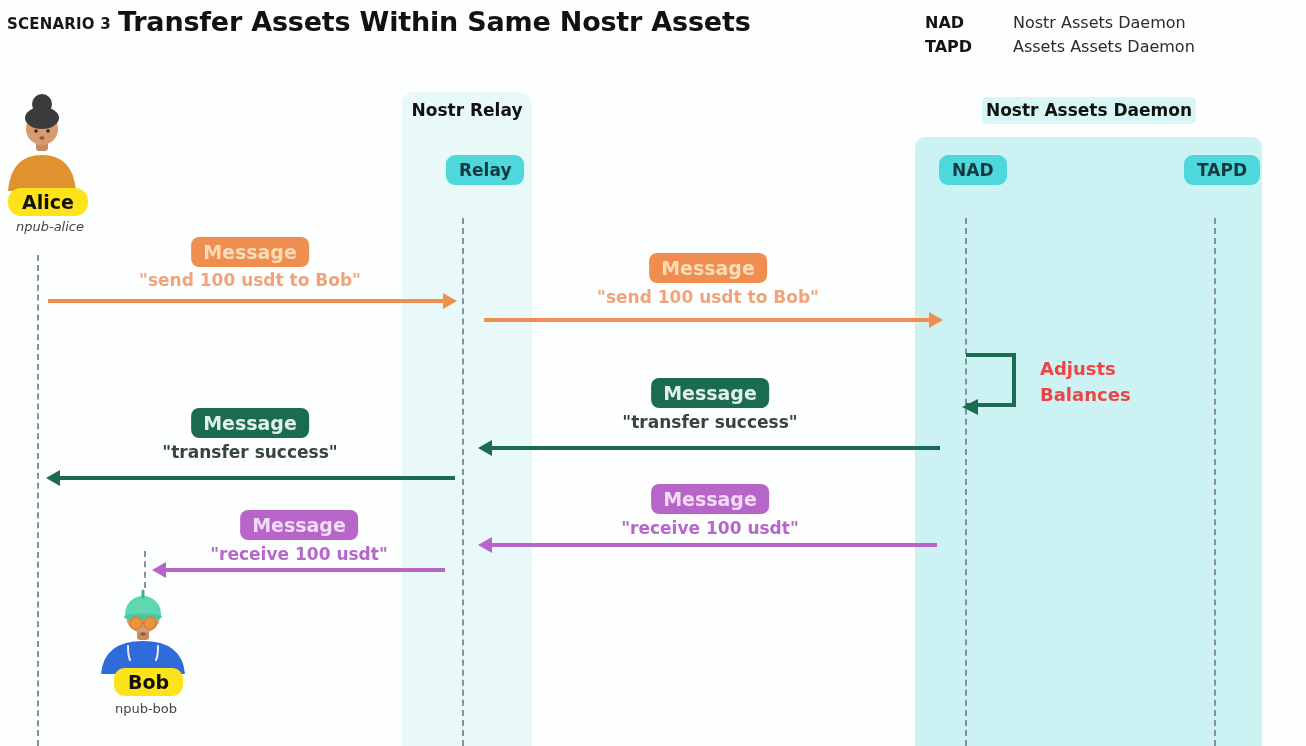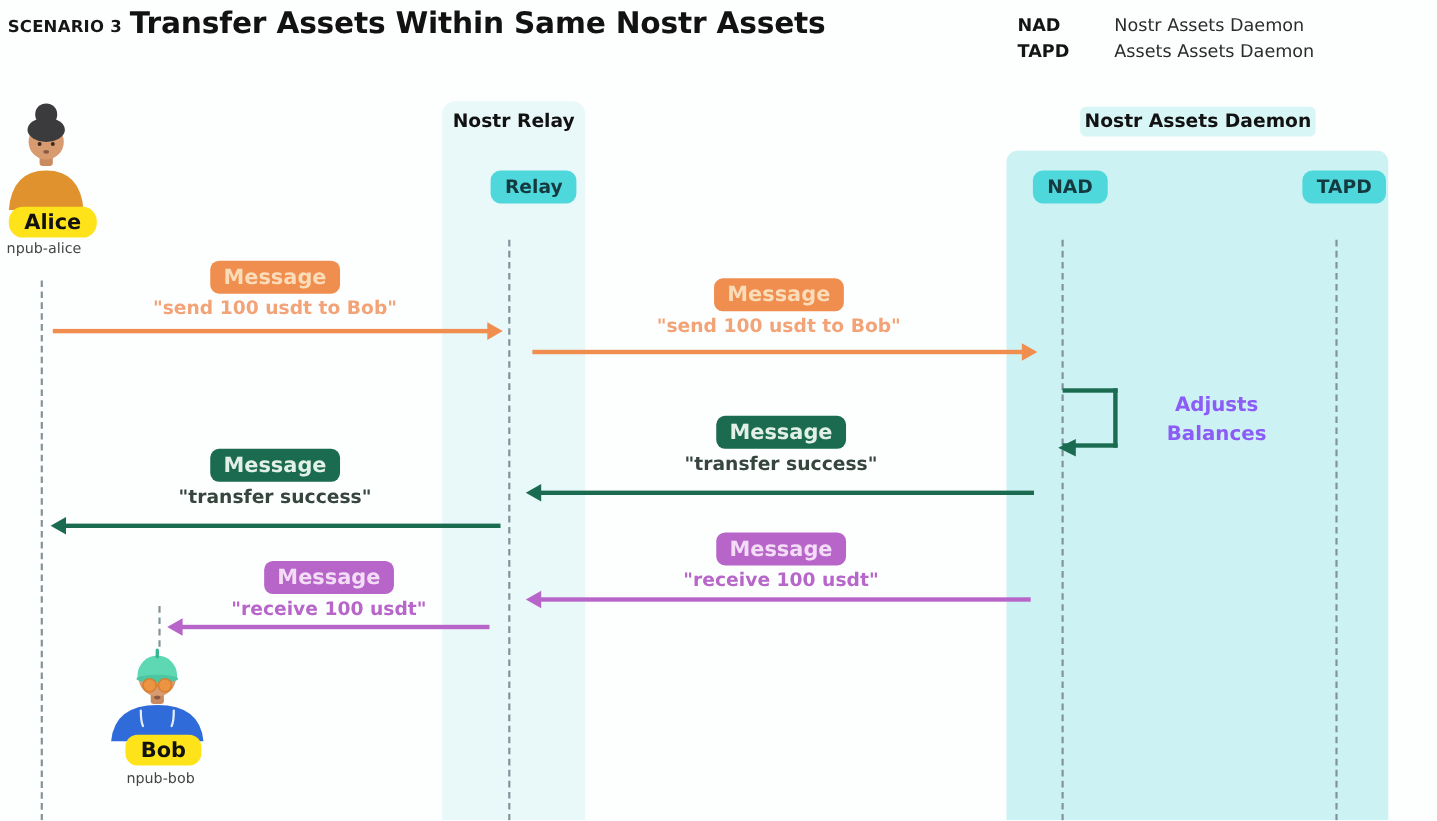--- a/index.html
+++ b/index.html
@@ -63,22 +63,22 @@
   .arrow .head { position:absolute; width:0; height:0; top:-6px;
     border-top:8px solid transparent; border-bottom:8px solid transparent; }
   .arrow.dir-right .head { right:-13px; border-left:14px solid currentColor; }
   .arrow.dir-left  .head { left:-13px;  border-right:14px solid currentColor; }
 
   
   .self-loop { position:absolute; left:966px; top:353px; width:50px; height:54px;
     border-top:4px solid var(--green); border-right:4px solid var(--green); border-bottom:4px solid var(--green); }
   .self-loop .head { position:absolute; left:-4px; bottom:-12px; width:0; height:0;
     border-top:8px solid transparent; border-bottom:8px solid transparent; border-right:16px solid var(--green); }
-  .self-action-label { position:absolute; left:1040px; top:356px; width:132px; text-align:center;
-    font-size:18px; font-weight:800; color:#8b5cf6; line-height:1.45; white-space:pre-line; }
+  .self-action-label { position:absolute; left:1040px; top:356px; width:132px; 
+    font-size:18px; font-weight:800; color:#ef4444; line-height:1.45; white-space:pre-line; }
 </style>
 </head>
 <body>
 
 <div id="canvas">
 
   <div class="scenario-label">SCENARIO 3</div>
   <div class="page-title">Transfer Assets Within Same Nostr Assets</div>
 
   <div class="legend">
@@ -108,21 +108,21 @@
     <path d="M4 98 Q7 62 38 62 Q69 62 72 98 Z" fill="#E0922F"></path>
     <rect x="32" y="46" width="12" height="12" rx="3" fill="#C98A60"></rect>
     <circle cx="38" cy="36" r="16" fill="#D89A6F"></circle>
     <ellipse cx="38" cy="25" rx="17" ry="11" fill="#3B3B3D"></ellipse>
     <circle cx="38" cy="11" r="10" fill="#3B3B3D"></circle>
     <circle cx="32" cy="38" r="1.8" fill="#3a2a22"></circle>
     <circle cx="44" cy="38" r="1.8" fill="#3a2a22"></circle>
     <ellipse cx="38" cy="45" rx="2.6" ry="1.7" fill="#8a5a44"></ellipse>
   </svg>
   <div class="name-badge" style="left:8px;top:188px;border-radius:13px;">Alice</div>
-  <div class="npub" style="left:0px;top:219px;width:80px;">npub-alice</div>
+  <div class="npub" style="left:10px;top:219px;width:80px;font-style:italic;">npub-alice</div>
 
   <svg class="avatar" style="left:98px;top:584px;" width="90" height="90" viewBox="0 0 90 90">
     <path d="M3 90 Q6 57 45 57 Q84 57 87 90 Z" fill="#2F6CD9"></path>
     <path d="M30 62 q0 10 2 14 M60 62 q0 10 -2 14" stroke="#e8eef9" stroke-width="2" fill="none" stroke-linecap="round"></path>
     <rect x="39" y="44" width="12" height="12" rx="3" fill="#C98A60"></rect>
     <circle cx="45" cy="32" r="17" fill="#D89A6F"></circle>
     <path d="M27 30 a18 18 0 0 1 36 0 l0 3 l-36 0 Z" fill="#5ED7B3"></path>
     <ellipse cx="45" cy="33" rx="19" ry="3.5" fill="#4CC6A3"></ellipse>
     <line x1="45" y1="7" x2="45" y2="13" stroke="#35B68F" stroke-width="3" stroke-linecap="round"></line>
     <circle cx="38" cy="39" r="6" fill="#EF9440" stroke="#D87F2E" stroke-width="1.5" opacity=".95"></circle>

